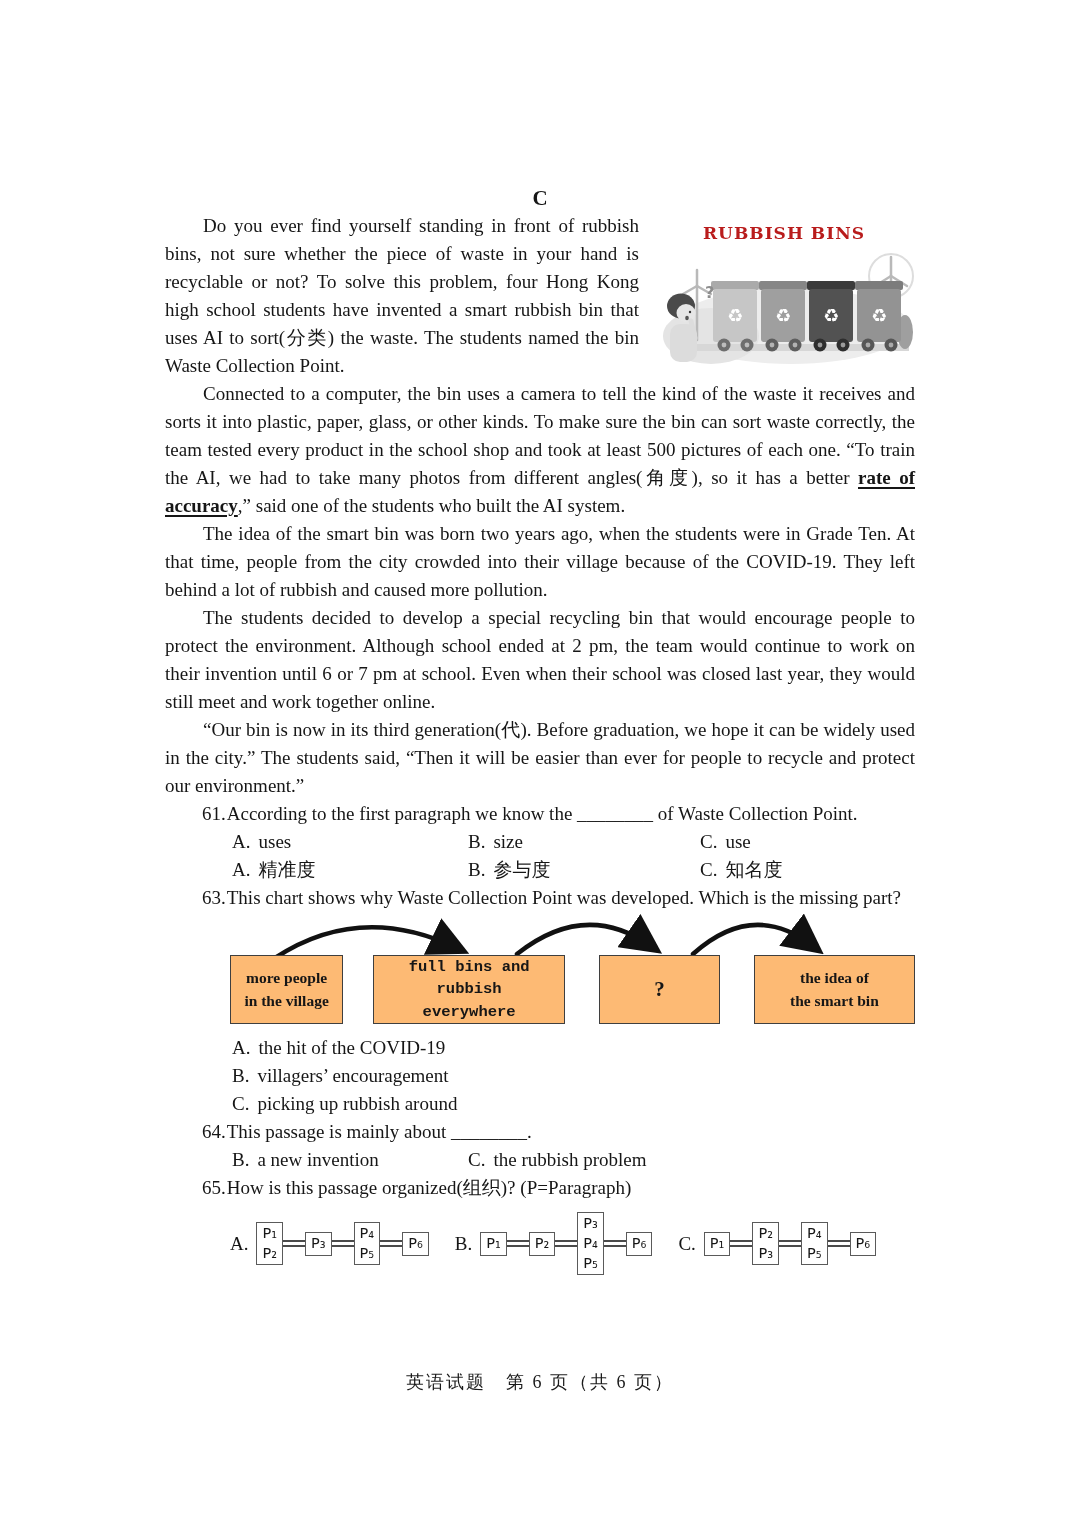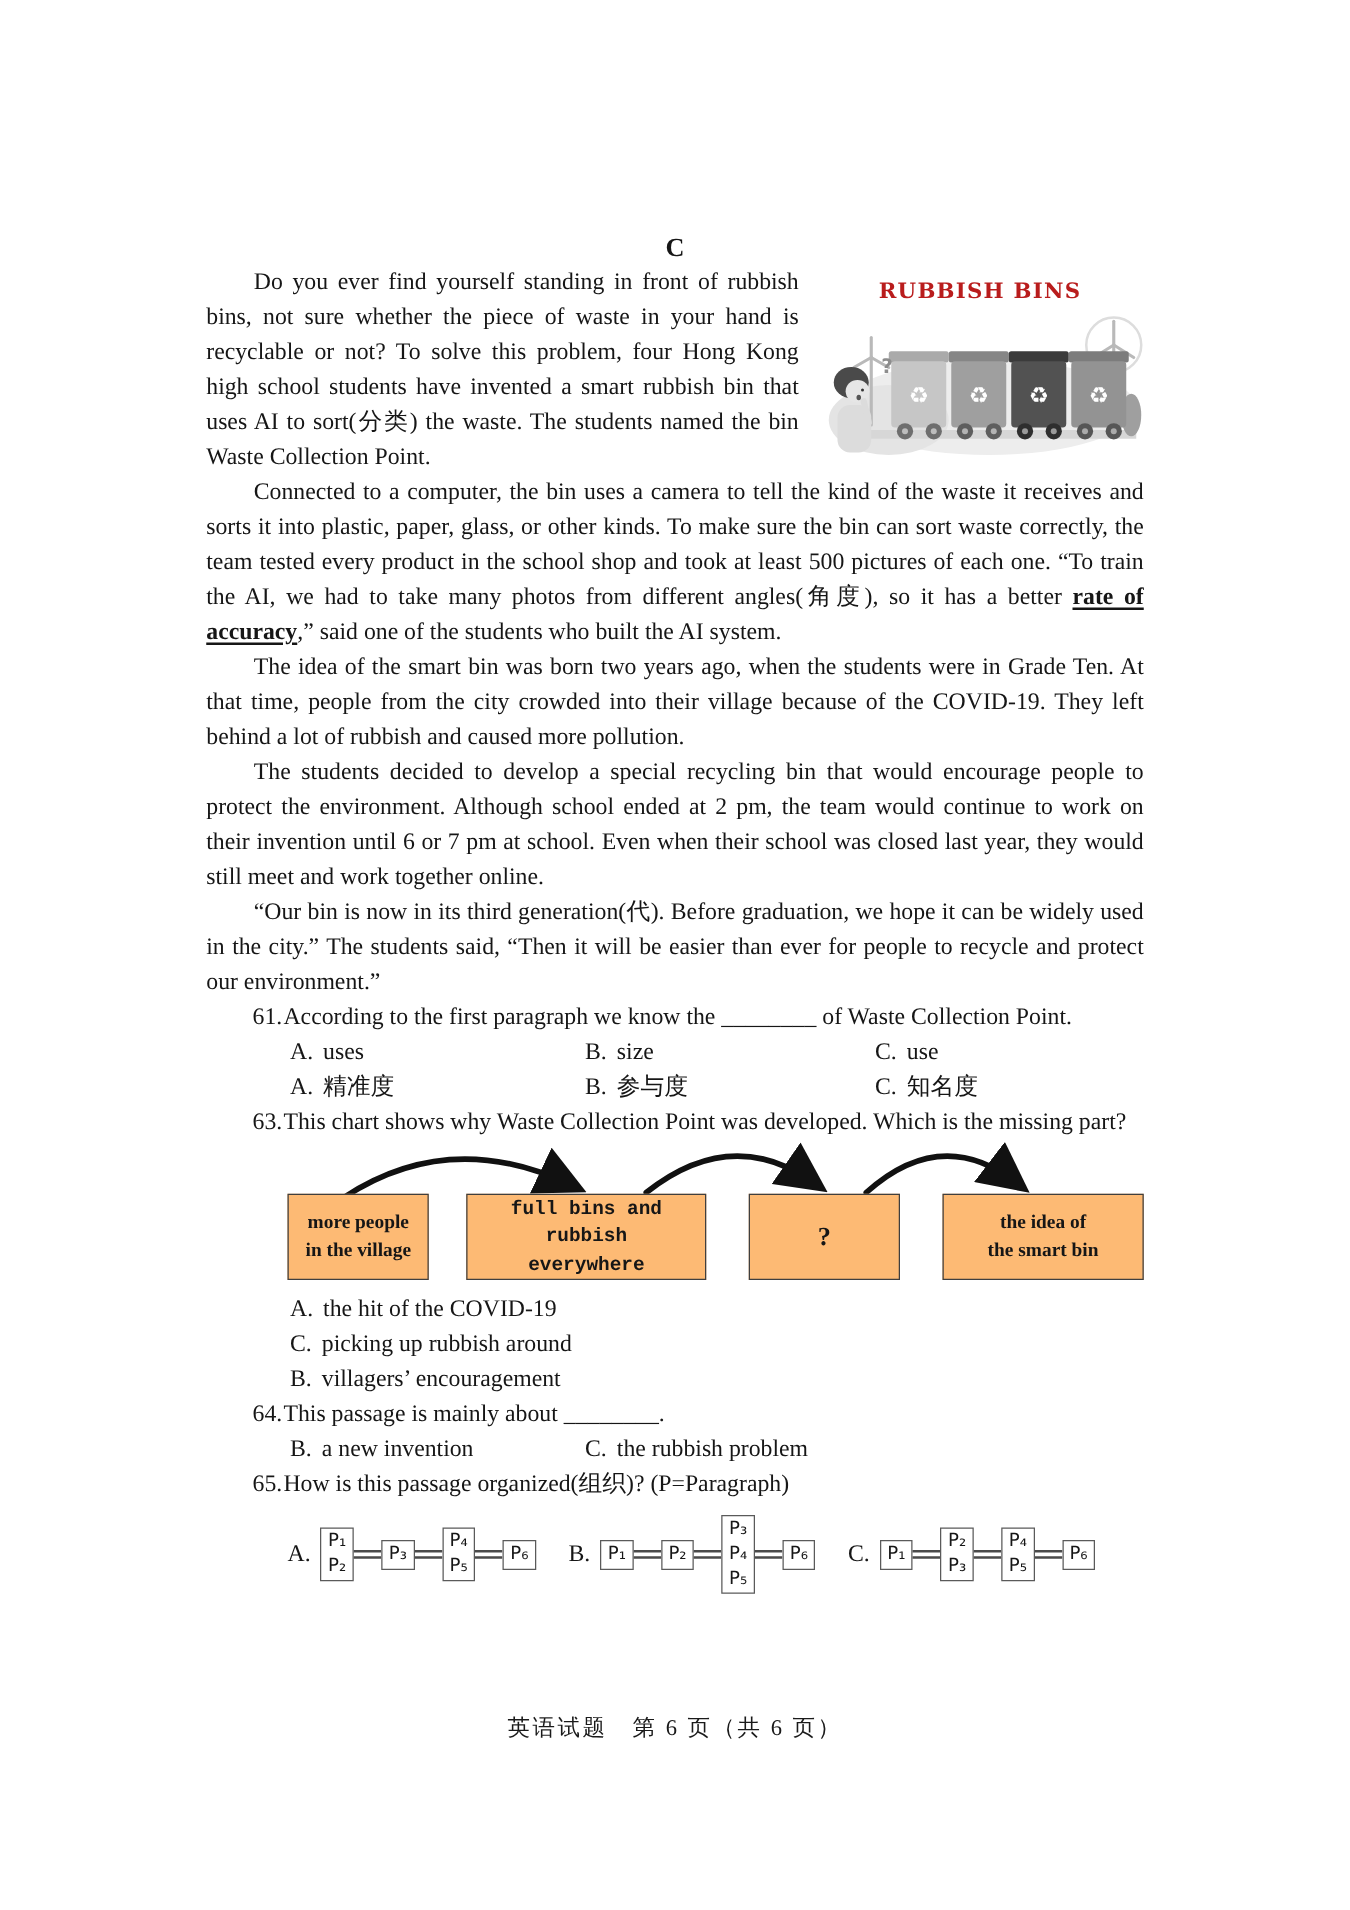--- a/index.html
+++ b/index.html
@@ -245,22 +245,22 @@
         <div class="fc-box fc-b2">full bins and rubbish
 everywhere</div>
         <div class="fc-box fc-b3">?</div>
         <div class="fc-box fc-b4">the idea of
 the smart bin</div>
       </div>
     </div>
 
     <div class="opt-stack">
       <div class="opt"><span class="opt-label">A.</span><span>the hit of the COVID-19</span></div>
+      <div class="opt"><span class="opt-label">B.</span><span>villagers’ encouragement</span></div>
       <div class="opt"><span class="opt-label">C.</span><span>picking up rubbish around</span></div>
-      <div class="opt"><span class="opt-label">B.</span><span>villagers’ encouragement</span></div>
     </div>
 
     <div class="q-line"><span class="q-num">64.</span><span>This passage is mainly about </span><span class="blank">________</span><span>.</span></div>
     <div class="opt-row">
       <div class="opt"><span class="opt-label">B.</span><span>a new invention</span></div>
       <div class="opt"><span class="opt-label">C.</span><span>the rubbish problem</span></div>
     </div>
 
     <div class="q-line"><span class="q-num">65.</span><span>How is this passage organized(组织)? (P=Paragraph)</span></div>
 

